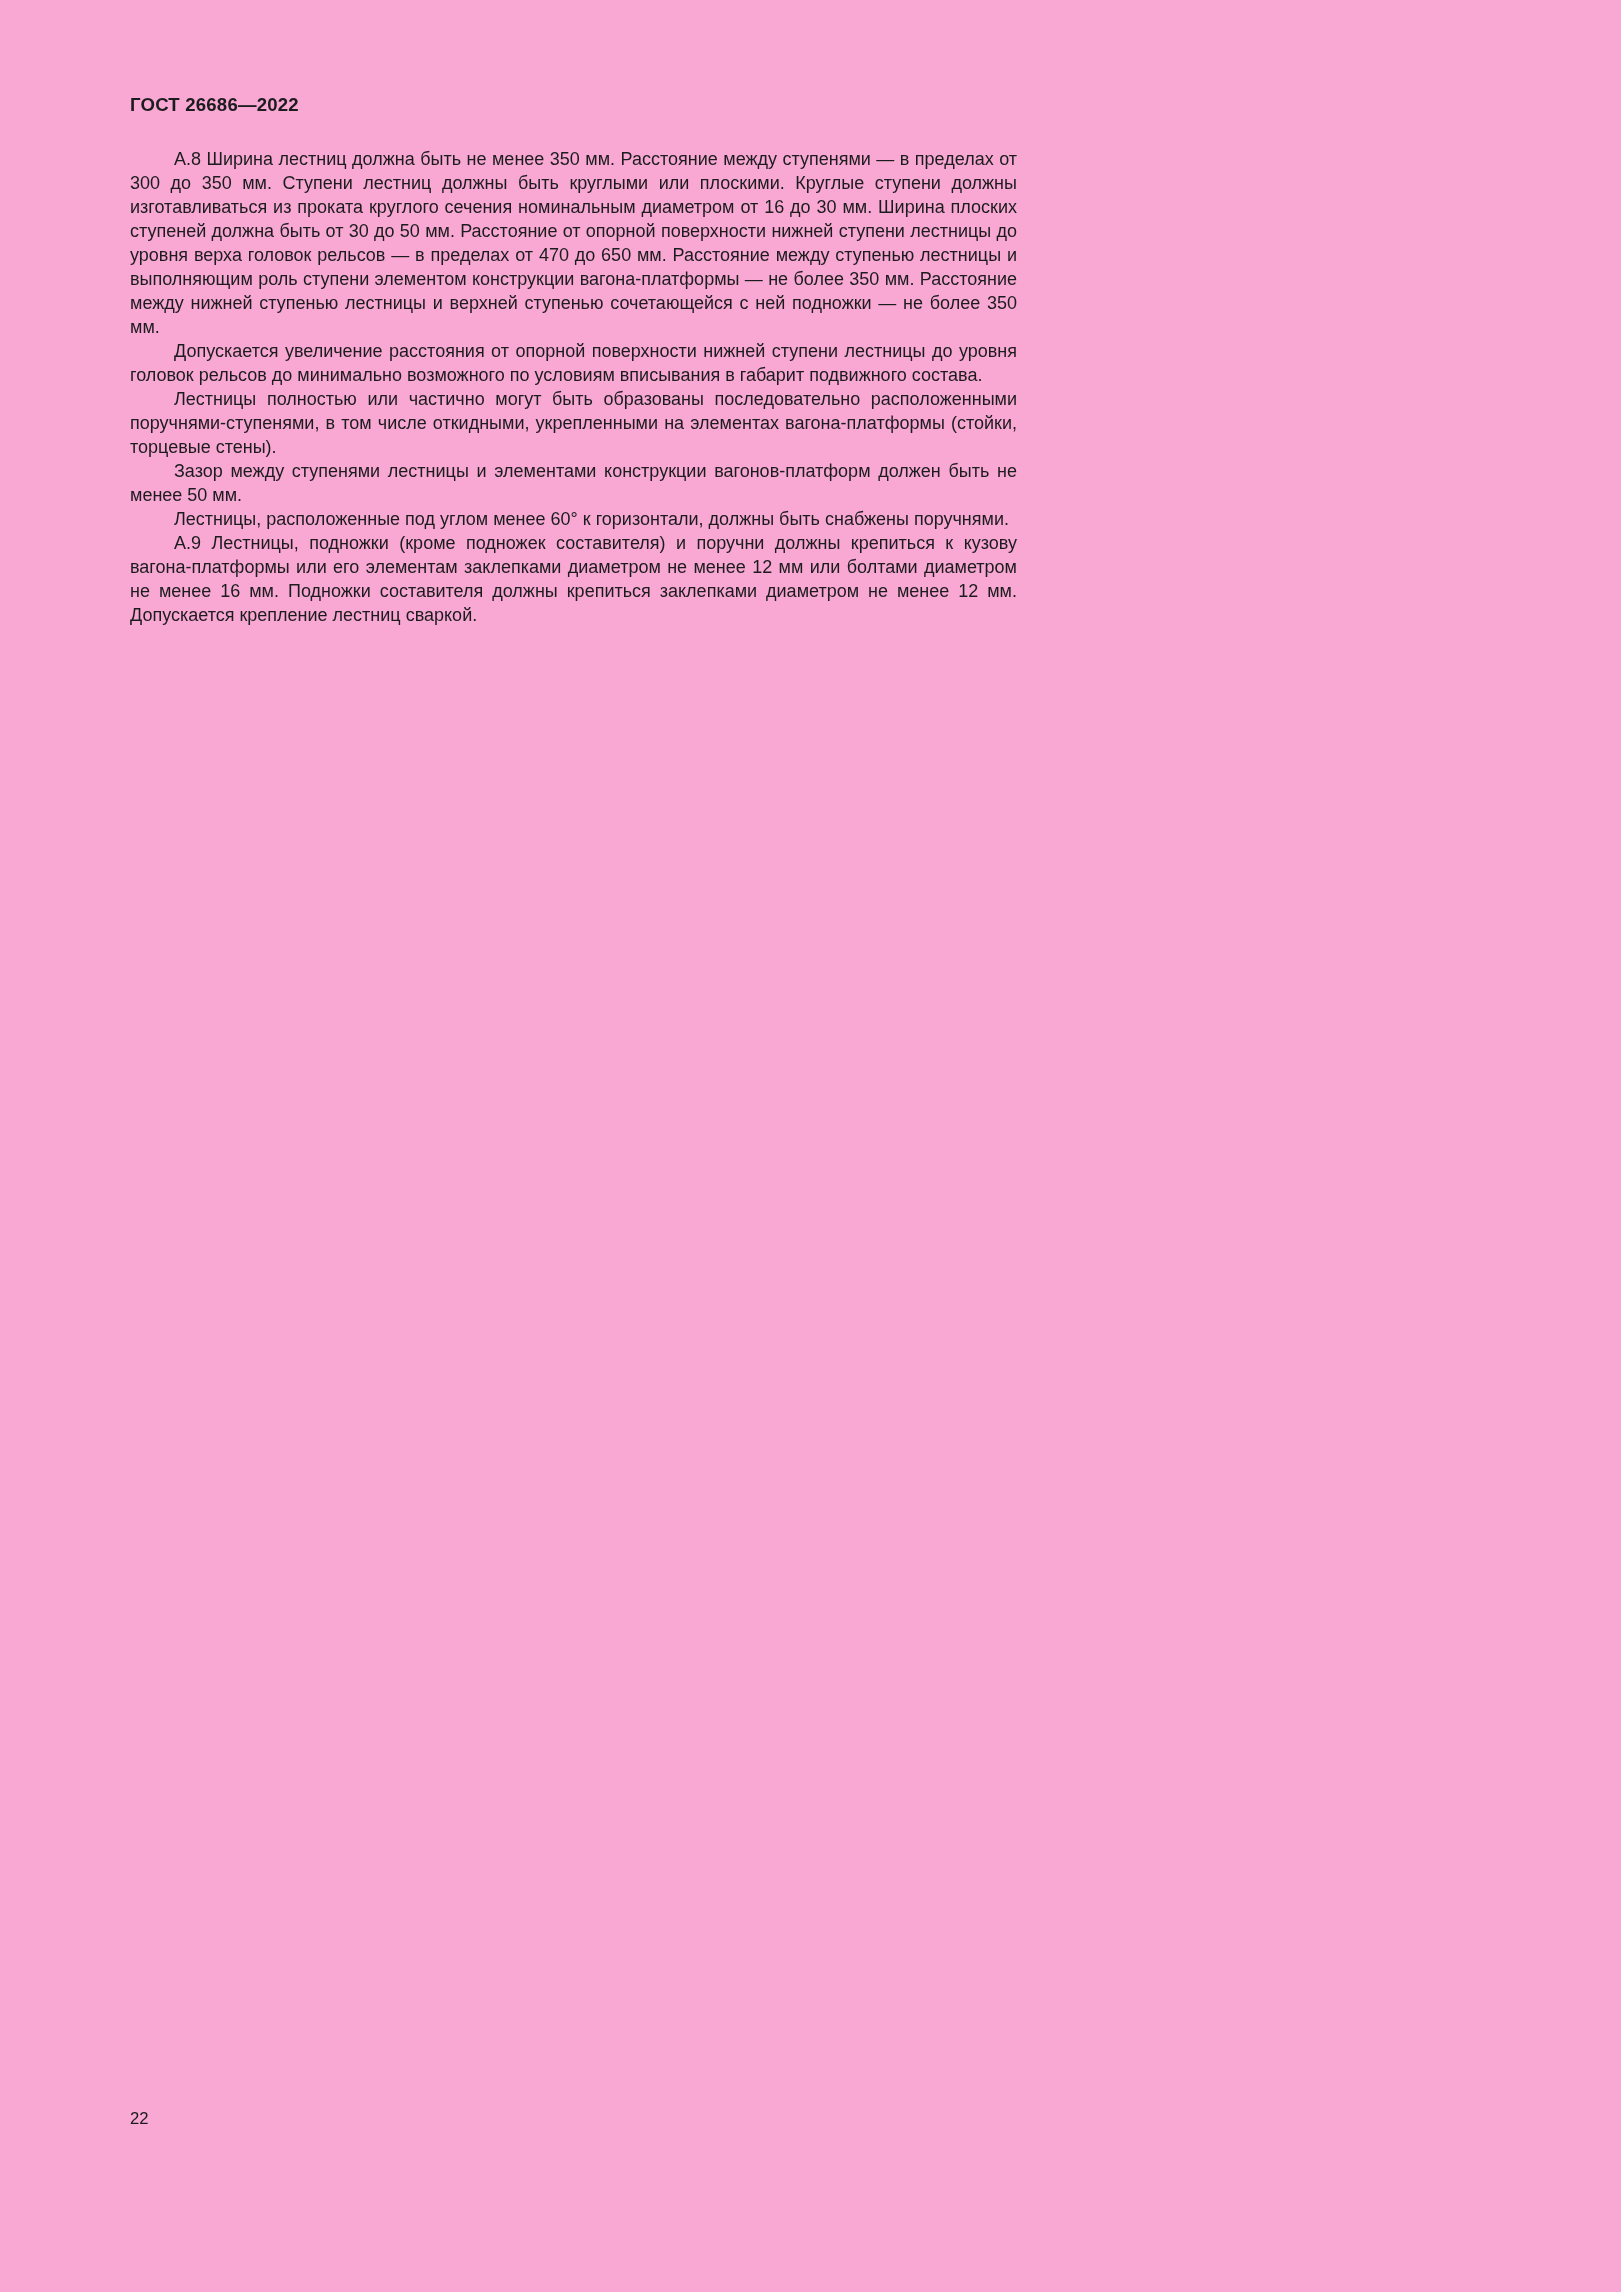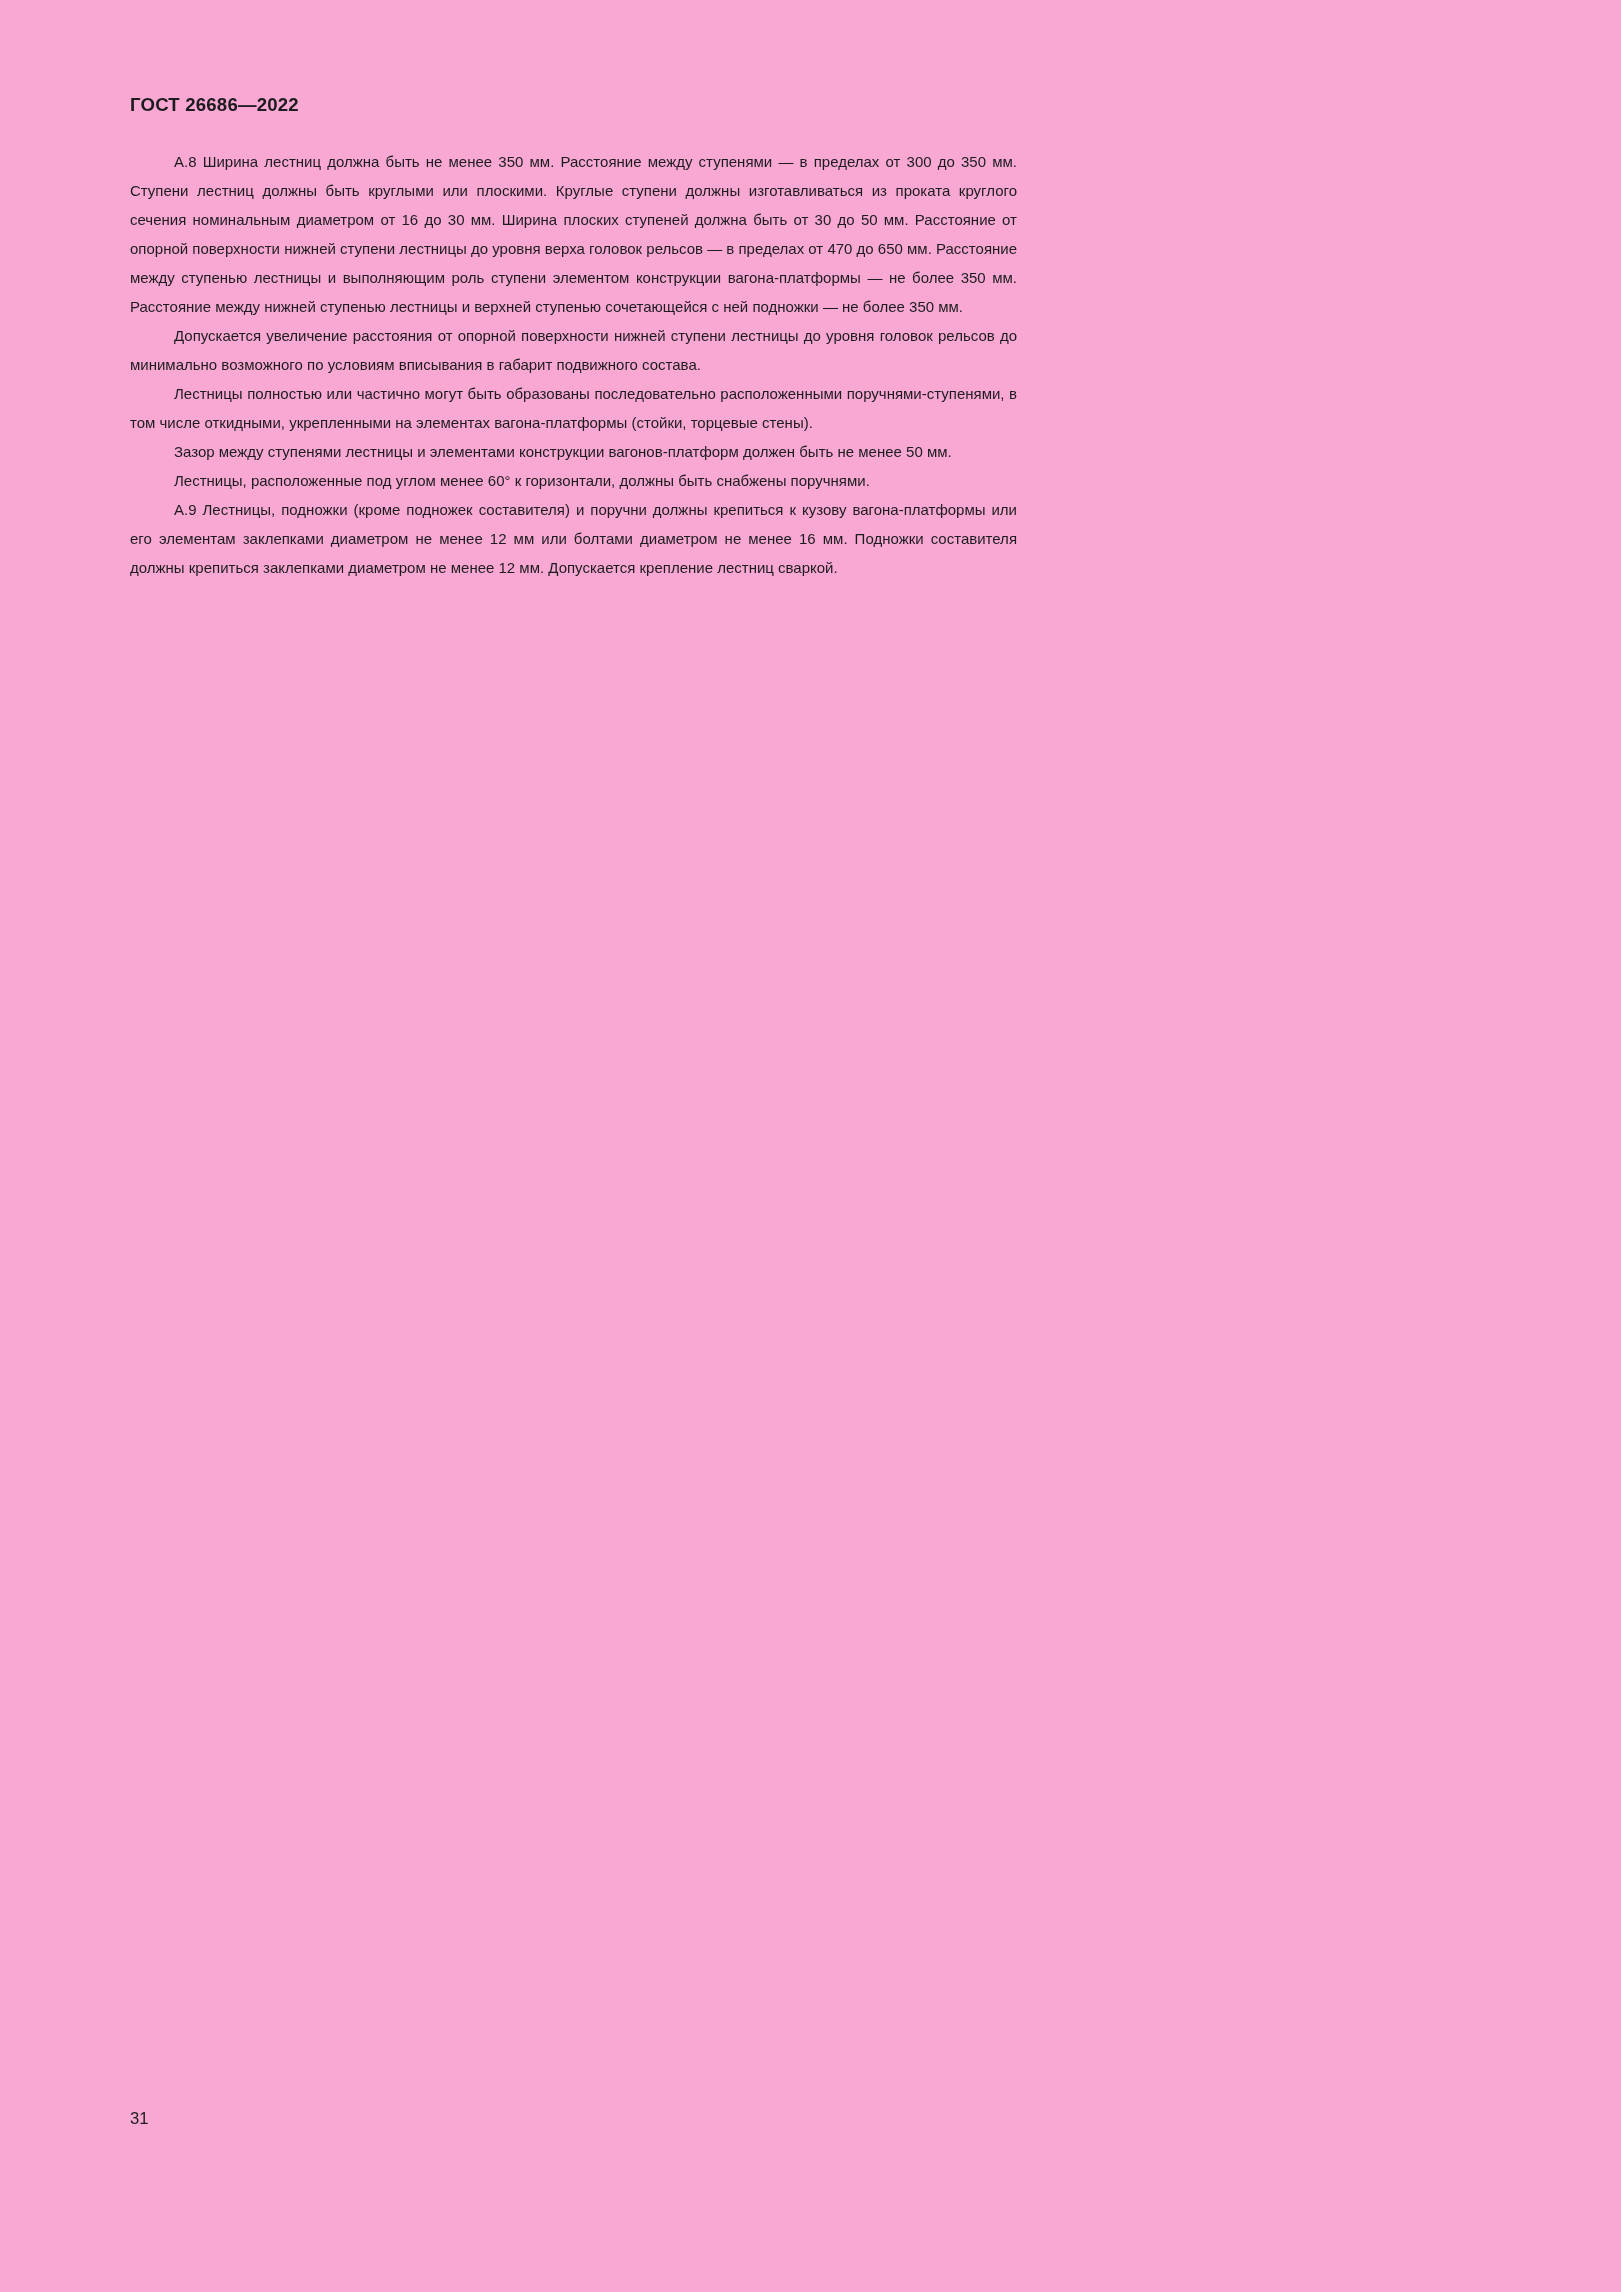--- a/index.html
+++ b/index.html
@@ -27,22 +27,22 @@
     font-size: 18.6px;
     font-weight: bold;
     letter-spacing: 0.2px;
     white-space: nowrap;
   }
   .doc-body {
     position: absolute;
     left: 130px;
     top: 147px;
     width: 887px;
-    font-size: 15px;
-    line-height: 29px;
+    font-size: 18px;
+    line-height: 24px;
     text-align: justify;
     hyphens: auto;
     -webkit-hyphens: auto;
   }
   .para {
     margin: 0;
     padding: 0;
     text-indent: 44px;
   }
   .page-number {
@@ -61,16 +61,16 @@
 
   <div class="doc-body">
     <p class="para">А.8 Ширина лестниц должна быть не менее 350 мм. Расстояние между ступенями — в пределах от 300 до 350 мм. Ступени лестниц должны быть круглыми или плоскими. Круглые ступени должны изготавливаться из проката круглого сечения номинальным диаметром от 16 до 30 мм. Ширина плоских ступеней должна быть от 30 до 50 мм. Расстояние от опорной поверхности нижней ступени лестницы до уровня верха головок рельсов — в пределах от 470 до 650 мм. Расстояние между ступенью лестницы и выполняющим роль ступени элементом конструкции вагона-платформы — не более 350 мм. Расстояние между нижней ступенью лестницы и верхней ступенью сочетающейся с ней подножки — не более 350 мм.</p>
     <p class="para">Допускается увеличение расстояния от опорной поверхности нижней ступени лестницы до уровня головок рельсов до минимально возможного по условиям вписывания в габарит подвижного состава.</p>
     <p class="para">Лестницы полностью или частично могут быть образованы последовательно расположенными поручнями-ступенями, в том числе откидными, укрепленными на элементах вагона-платформы (стойки, торцевые стены).</p>
     <p class="para">Зазор между ступенями лестницы и элементами конструкции вагонов-платформ должен быть не менее 50 мм.</p>
     <p class="para">Лестницы, расположенные под углом менее 60° к горизонтали, должны быть снабжены поручнями.</p>
     <p class="para">А.9 Лестницы, подножки (кроме подножек составителя) и поручни должны крепиться к кузову вагона-платформы или его элементам заклепками диаметром не менее 12 мм или болтами диаметром не менее 16 мм. Подножки составителя должны крепиться заклепками диаметром не менее 12 мм. Допускается крепление лестниц сваркой.</p>
   </div>
 
-  <div class="page-number">31</div>
+  <div class="page-number">22</div>
 
 </div>
 
 
 </body></html>

